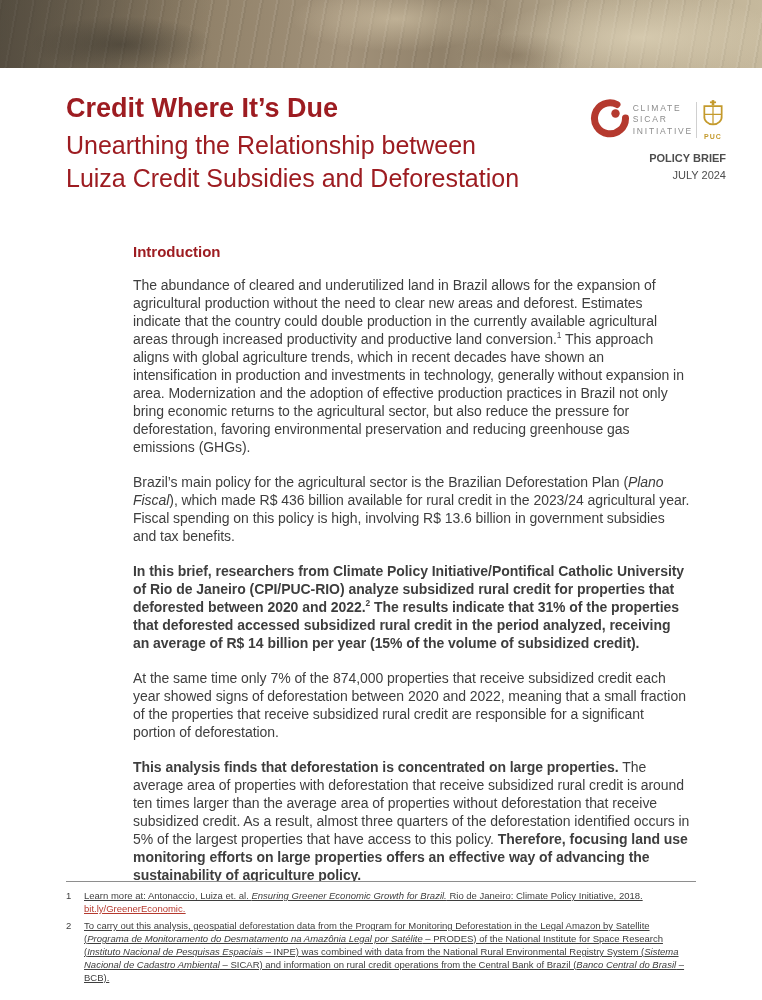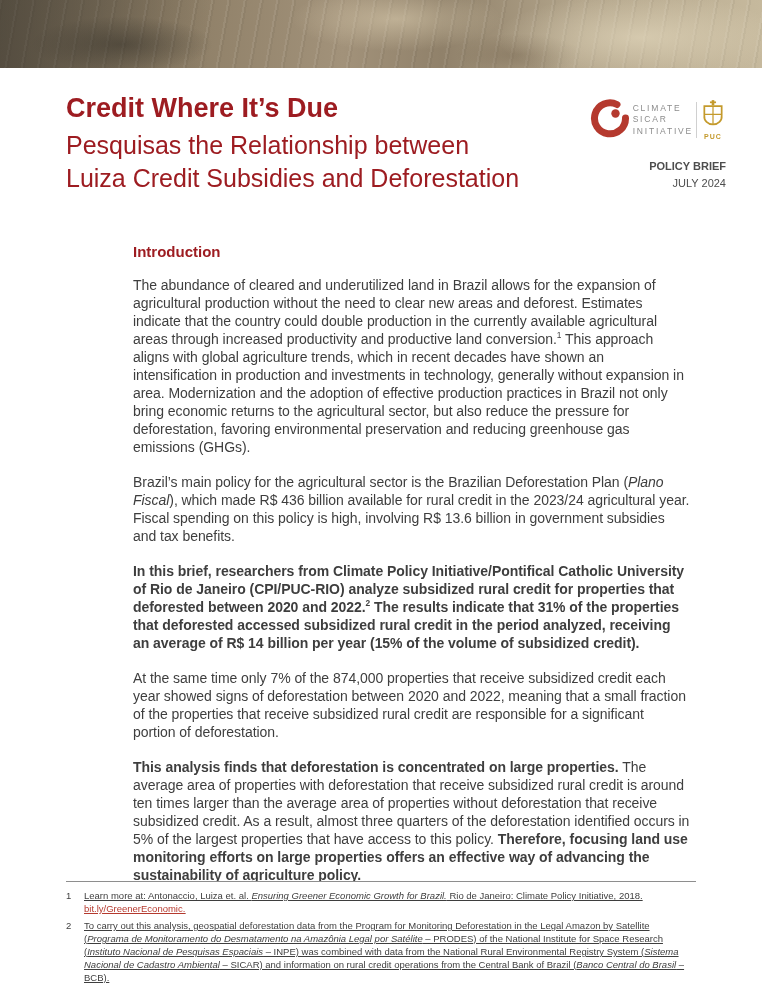--- a/index.html
+++ b/index.html
@@ -36,21 +36,21 @@
     margin: 0;
     font-size: 25px; font-weight: normal; color: #9d1c21; line-height: 1.32;
   }
   .logo-block { flex: 0 0 auto; padding-top: 6px; text-align: right; }
   .logos-row { display: flex; align-items: center; gap: 3px; justify-content: flex-start; }
   .cpi-text { text-align: left; font-size: 8.5px; letter-spacing: 1.8px; color: #8c8c8c; line-height: 1.3; }
   .cpi-text span { display: block; }
   .logo-divider { width: 1px; height: 36px; background: #d0d0d0; }
   .puc { display: flex; flex-direction: column; align-items: center; gap: 1px; }
   .puc-label { font-size: 7px; font-weight: bold; letter-spacing: 1px; color: #c49a2c; }
-  .brief-meta { margin-top: 16px; font-size: 11px; color: #4d4d4d; line-height: 1.5; }
+  .brief-meta { margin-top: 8px; font-size: 11px; color: #4d4d4d; line-height: 1.5; }
   .brief-type { font-weight: bold; }
 
   
   main { padding: 48px 72px 0 133px; }
   .section-heading { margin: 0 0 16px 0; font-size: 15px; font-weight: bold; color: #9d1c21; }
   .para { margin: 0 0 17px 0; font-size: 14px; line-height: 18px; color: #3e3e3e; letter-spacing: -0.05px; }
   .b { font-weight: bold; }
   .i { font-style: italic; }
   sup { font-size: 60%; line-height: 0; vertical-align: super; }
 
@@ -66,21 +66,21 @@
 <body>
 
 <div class="page">
 
   <div class="banner"></div>
 
   <header>
     <div class="title-block">
       <h1 class="page-title">Credit Where It’s Due</h1>
       <h2 class="page-subtitle">
-        <span>Pesquisas the Relationship between</span><br>
+        <span>Unearthing the Relationship between</span><br>
         <span>Luiza Credit Subsidies and Deforestation</span>
       </h2>
     </div>
 
     <div class="logo-block">
       <div class="logos-row">
         <span>
           <svg width="40" height="40" viewBox="0 0 40 40">
             <path d="M27 6.5 A15.5 15.5 0 1 0 35.5 20" fill="none" stroke="#b5392e" stroke-width="7" stroke-linecap="round"></path>
             <circle cx="25.5" cy="15.5" r="4.2" fill="#b5392e"></circle>

